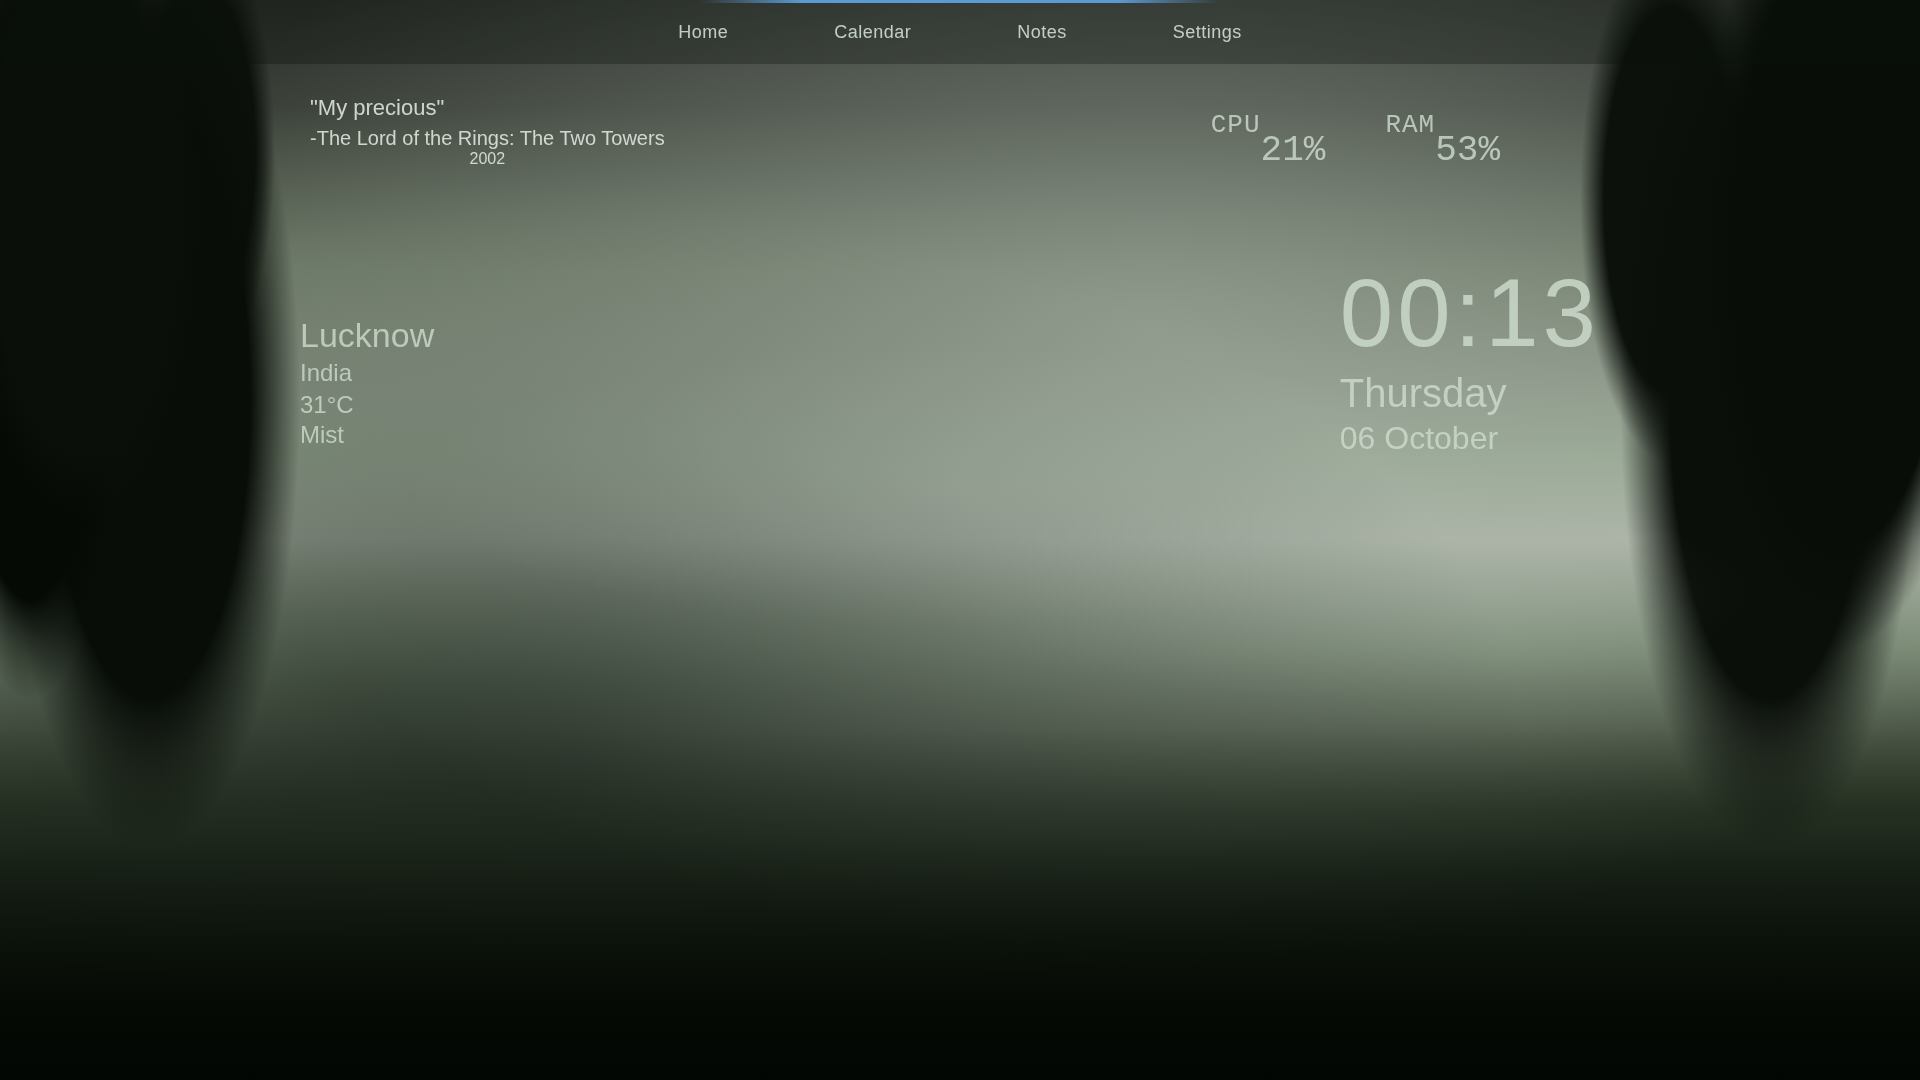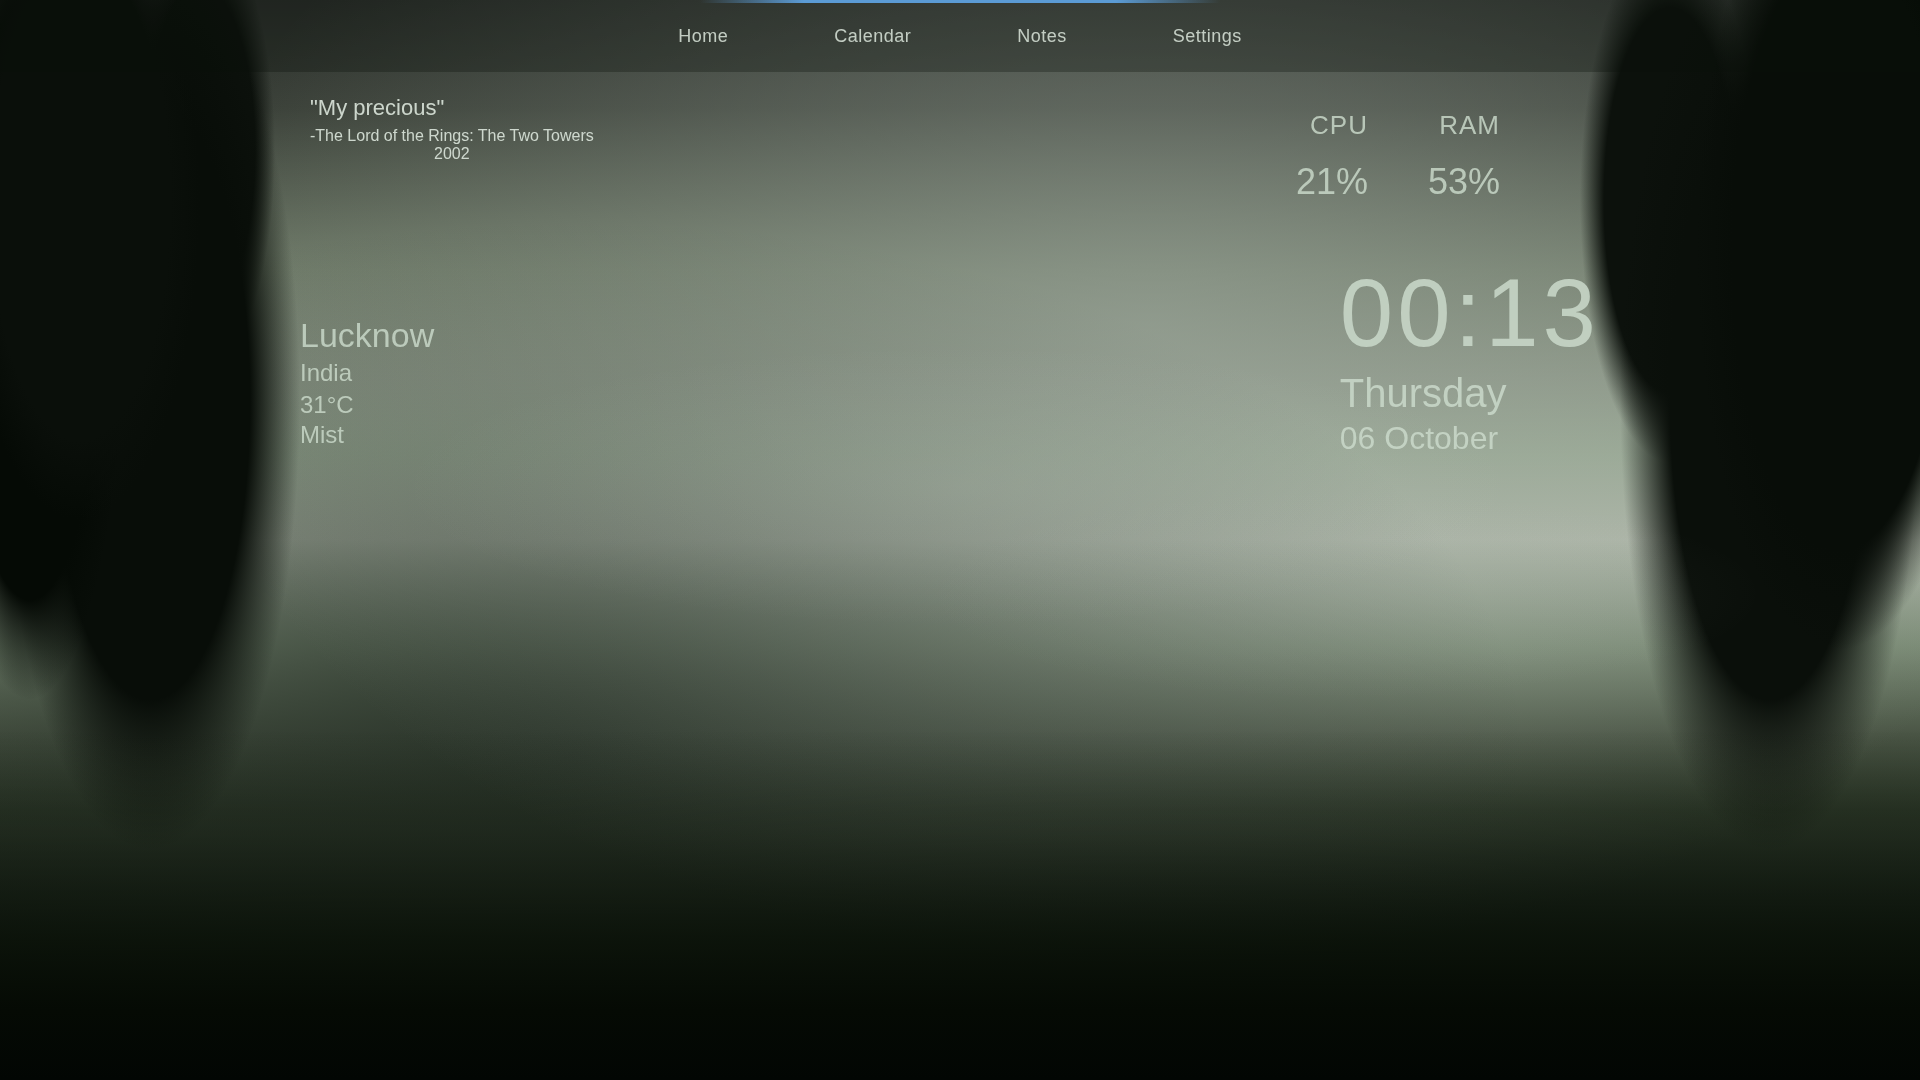--- a/index.html
+++ b/index.html
@@ -97,21 +97,21 @@
         radial-gradient(ellipse 600px 150px at 70% 55%, rgba(180,190,180,0.1) 0%, transparent 70%);
       z-index: 2;
     }
 
     
     .navbar {
       position: absolute;
       top: 0;
       left: 0;
       right: 0;
-      height: 72px;
+      height: 64px;
       display: flex;
       align-items: center;
       justify-content: center;
       z-index: 10;
       background: rgba(10, 15, 10, 0.3);
     }
 
     .nav-underline {
       position: absolute;
       top: 0;
@@ -147,21 +147,21 @@
       color: rgba(220, 230, 220, 0.9);
     }
 
     .quote-text {
       font-size: 22px;
       font-weight: 500;
       margin-bottom: 6px;
     }
 
     .quote-source {
-      font-size: 16px;
+      font-size: 20px;
       font-weight: 300;
       text-align: center;
     }
 
     .quote-year {
       font-size: 16px;
       font-weight: 300;
       text-align: center;
     }
 
@@ -170,22 +170,23 @@
       position: absolute;
       top: 110px;
       right: 420px;
       z-index: 10;
       display: flex;
       gap: 60px;
     }
 
     .stat-item {
       display: flex;
-      flex-direction: column;
-      align-items: flex-end;
+      flex-direction: row;
+      align-items: flex-start;
+      font-family: Liberation Mono, monospace;
     }
 
     .stat-label {
       font-size: 26px;
       font-weight: 400;
       color: rgba(200, 215, 200, 0.85);
       letter-spacing: 1px;
     }
 
     .stat-value {

